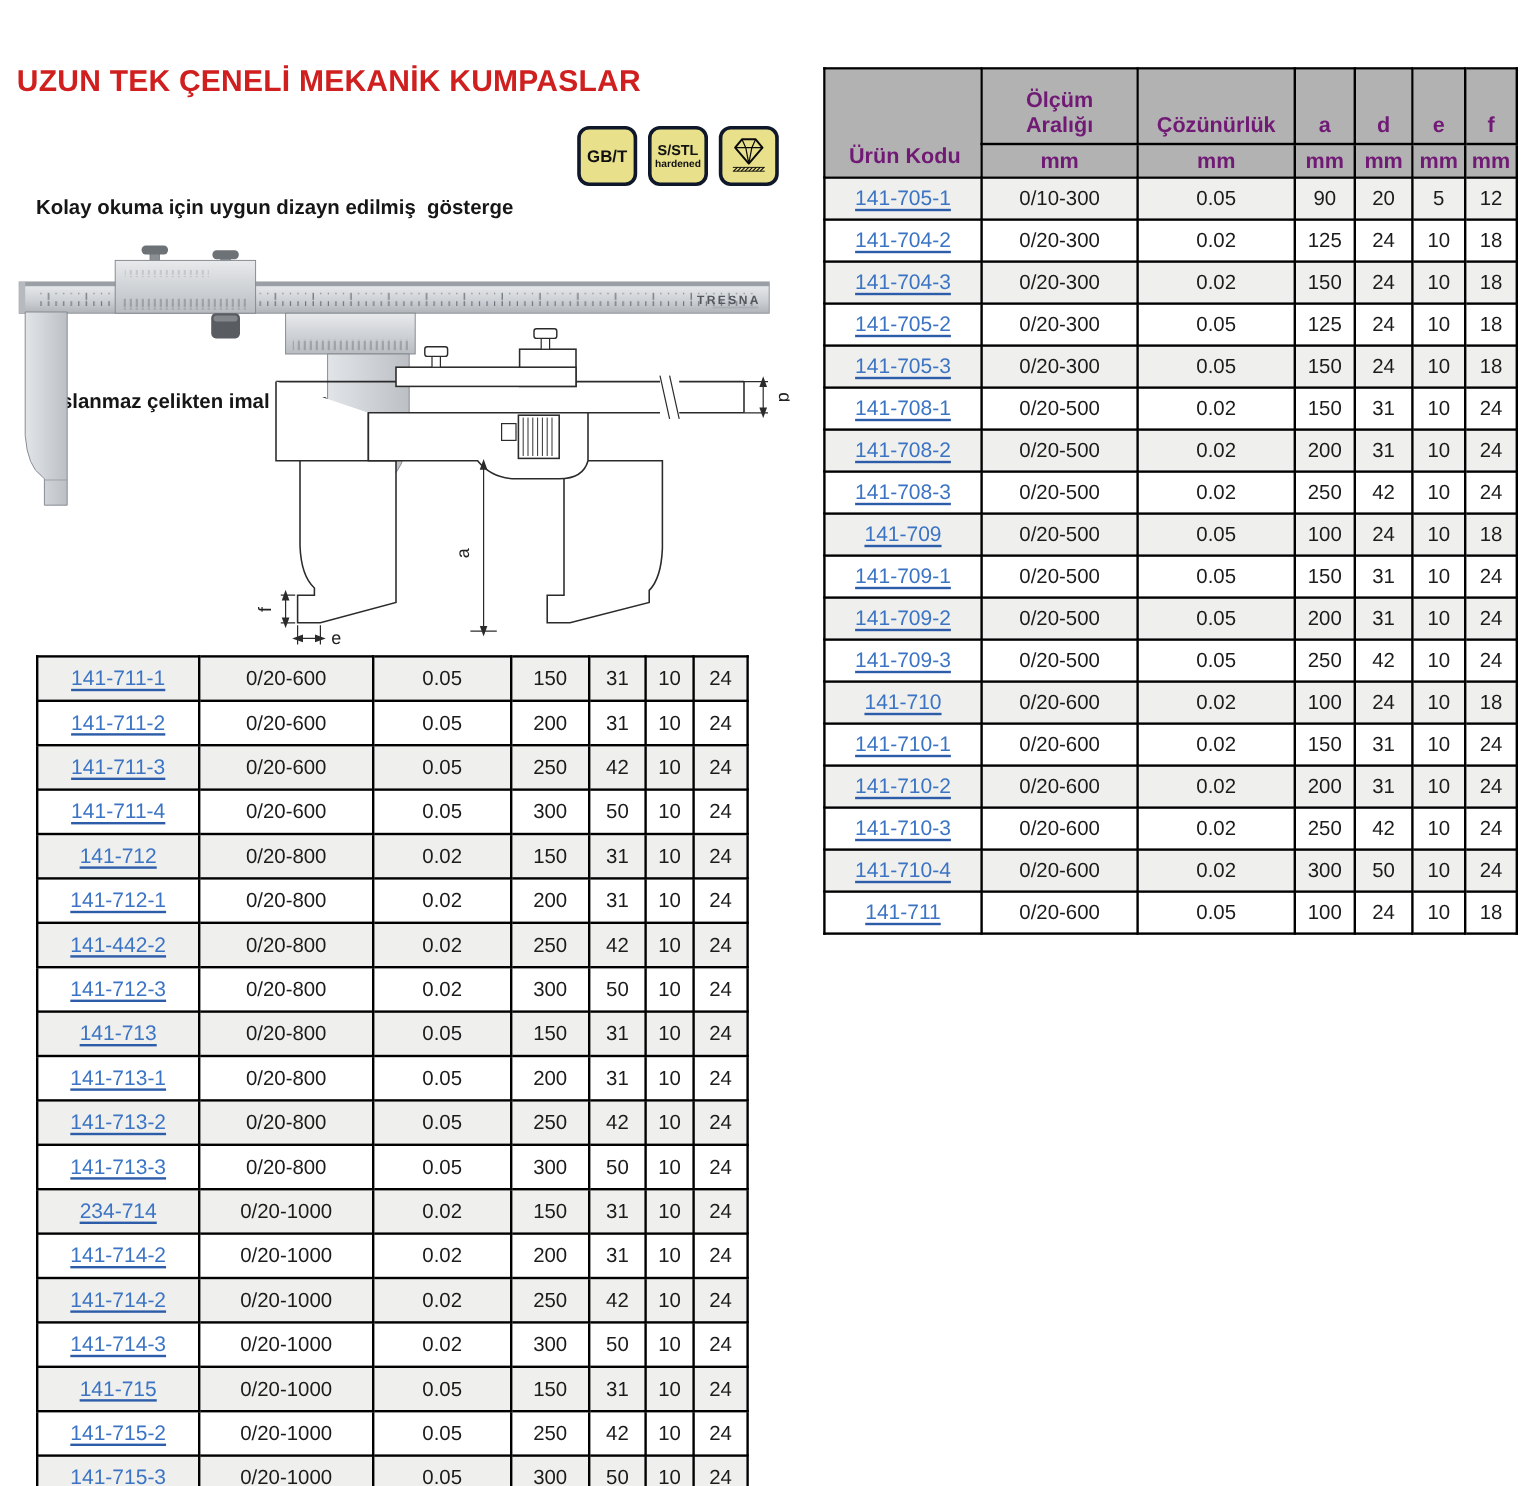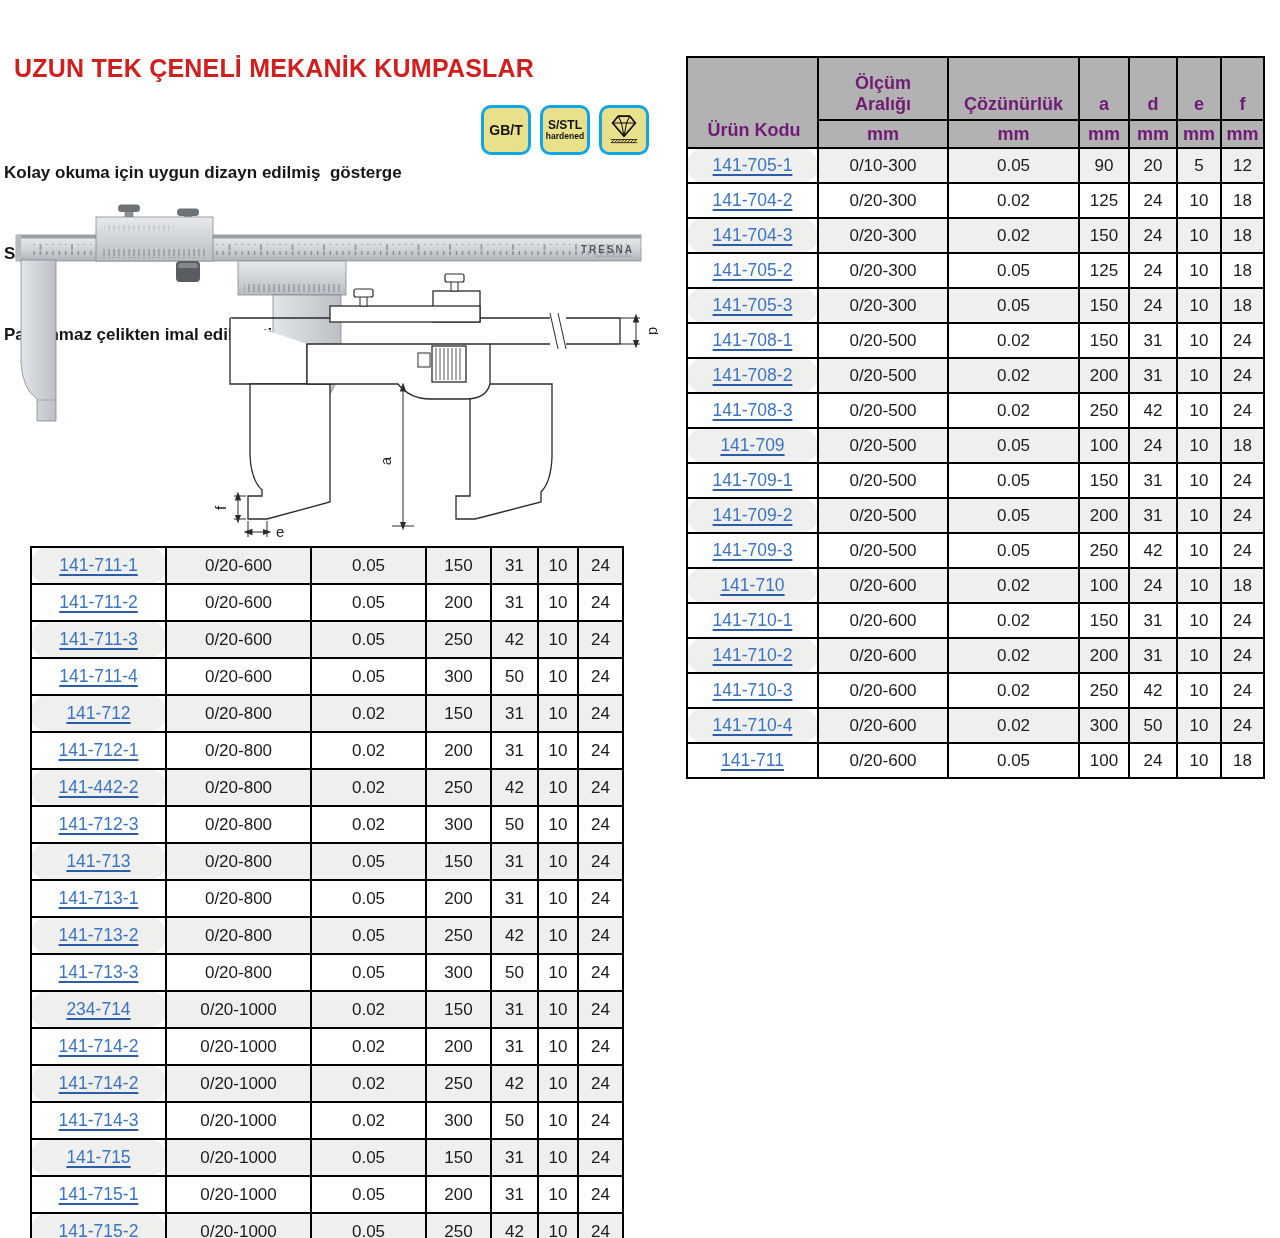--- a/index.html
+++ b/index.html
@@ -5,43 +5,43 @@
   html,body{margin:0;padding:0;background:#ffffff;}
   .page{
     position:relative;width:1280px;height:1238px;overflow:hidden;background:#fff;
     font-family:"Liberation Sans","DejaVu Sans",sans-serif;color:#1b1b1b;margin-top:48px;
   }
   .title{
     position:absolute;left:14px;top:6px;margin:0;
     font-size:25px;font-weight:bold;color:#cf1f1f;letter-spacing:0.2px;white-space:nowrap;
   }
   .features{
-    position:absolute;left:4px;top:57px;font-size:17px;font-weight:bold;
+    position:absolute;left:30px;top:57px;font-size:17px;font-weight:bold;
     line-height:27px;color:#161616;white-space:pre;
   }
   .badges{position:absolute;left:481px;top:57px;display:flex;gap:9px;}
   .badge{
-    width:44px;height:44px;background:#e8e08b;border:3px solid #0ea5e9;border-radius:10px;
+    width:44px;height:44px;background:#e8e08b;border:3px solid #0f172a;border-radius:10px;
     display:flex;flex-direction:column;align-items:center;justify-content:center;
     font-weight:bold;color:#111;line-height:1;
   }
   .badge .b-main{font-size:14px;}
   .badge .b-main.small{font-size:12px;}
   .badge .b-sub{font-size:8.5px;margin-top:1px;}
   .drawing{position:absolute;left:8px;top:155px;width:650px;height:350px;}
 
   table.ptable{border-collapse:collapse;table-layout:fixed;position:absolute;font-size:17px;}
   table.ptable td,table.ptable th{border:2px solid #000;overflow:hidden;}
   table.ptable td{height:33px;text-align:center;padding:0 2px;background:#fff;}
   table.left{left:30px;top:498px;width:592px;}
   table.left td{height:35px;}
   table.right{left:686px;top:8px;width:577px;}
   tbody tr:nth-child(odd) td{background:#efefed;}
   table.left tbody tr:last-child td{background:#efefed;}
-  td.codecell{text-align:left;padding-left:3px;border-radius:17px;}
+  td.codecell{text-align:left;padding-left:3px;}
   a.code{
     color:#3b74c4;text-decoration:underline;text-decoration-thickness:2px;
     text-decoration-color:#2d5ca8;text-underline-offset:3px;font-size:17.5px;
   }
   th{background:#b2b2b2;font-weight:bold;font-size:18px;color:#701a75;}
   .th-code{vertical-align:bottom;text-align:center;padding:0 0 6px 3px;}
   .th-title{vertical-align:bottom;text-align:center;height:56px;padding-bottom:4px;line-height:21px;word-spacing:9999px;}
   .th-unit{height:24px;text-align:center;vertical-align:middle;}
 </style>
 </head>
@@ -353,29 +353,20 @@
         <tr>
           <td class="codecell"><a href="#" class="code">141-715</a></td>
           <td>0/20-1000</td>
           <td>0.05</td>
           <td>150</td>
           <td>31</td>
           <td>10</td>
           <td>24</td>
         </tr>
         <tr>
-          <td class="codecell"><a href="#" class="code">141-715-1</a></td>
-          <td>0/20-1000</td>
-          <td>0.05</td>
-          <td>200</td>
-          <td>31</td>
-          <td>10</td>
-          <td>24</td>
-        </tr>
-        <tr>
           <td class="codecell"><a href="#" class="code">141-715-2</a></td>
           <td>0/20-1000</td>
           <td>0.05</td>
           <td>250</td>
           <td>42</td>
           <td>10</td>
           <td>24</td>
         </tr>
         <tr>
           <td class="codecell"><a href="#" class="code">141-715-3</a></td>

